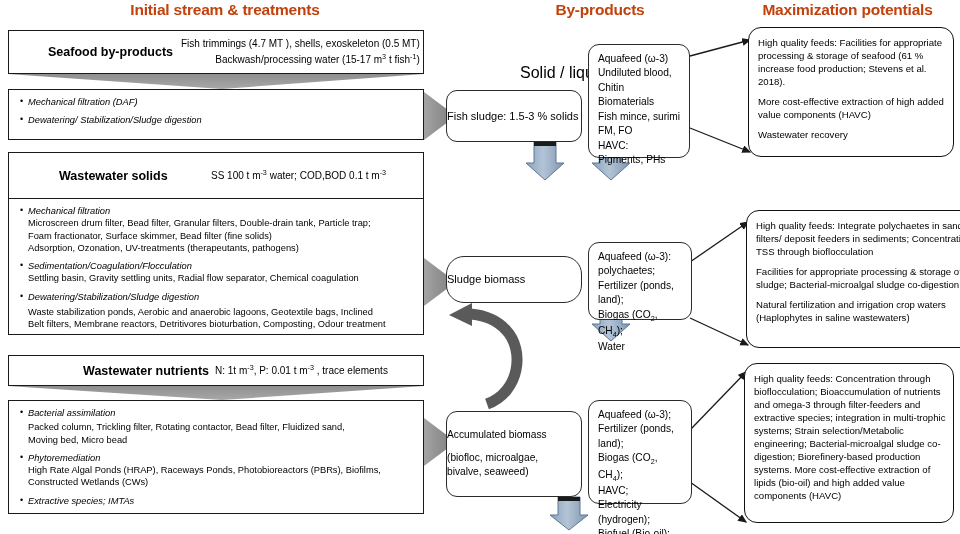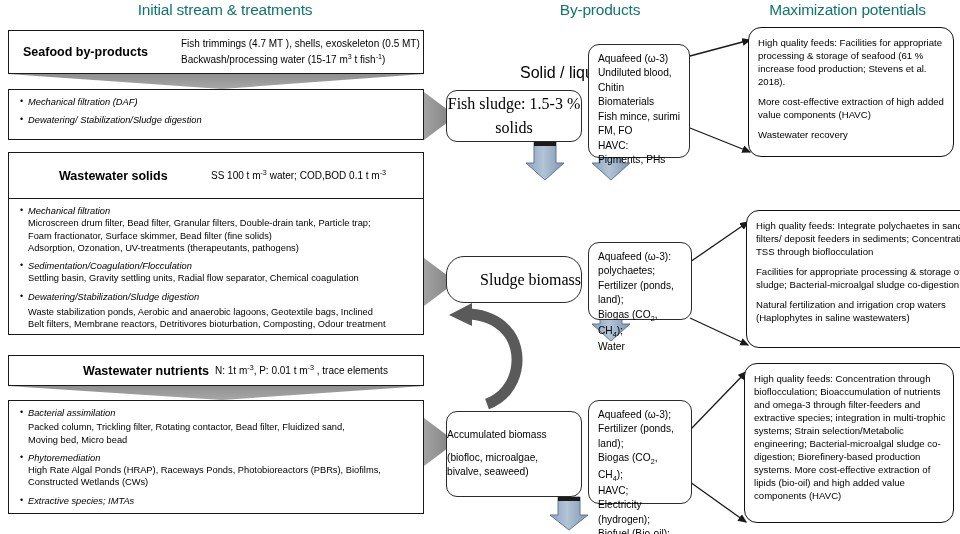--- a/index.html
+++ b/index.html
@@ -13,25 +13,25 @@
   }
   #canvas {
     position: relative;
     width: 960px;
     height: 534px;
     background: #ffffff;
     overflow: hidden;
   }
   .col-title {
     position: absolute;
-    font-weight: normal;
+    font-weight: bold;
     font-size: 15.5px;
     text-align: center;
     letter-spacing: -0.2px;
-    color: #0f766e;
+    color: #c2410c;
   }
   
   .rect {
     position: absolute;
     box-sizing: border-box;
     border: 1.4px solid #1a1a1a;
     background: #ffffff;
   }
   .stream-box {
     display: flex;
@@ -78,25 +78,24 @@
   .rbox {
     position: absolute;
     box-sizing: border-box;
     border: 1.4px solid #2b2b2b;
     border-radius: 11px;
     background: #ffffff;
   }
   .rbox.mid {
     display: flex;
     align-items: center;
-    justify-content: flex-end;
+    justify-content: flex-start;
     text-align: center;
-    font-size: 16px;
+    font-size: 11px;
     line-height: 1.5;
-    font-family: Liberation Serif, serif;
   }
   .bp-list {
     position: absolute;
     box-sizing: border-box;
     border: 1.4px solid #2b2b2b;
     border-radius: 11px;
     background: #ffffff;
     font-size: 10.2px;
     line-height: 1.42;
     padding: 7px 6px 7px 9px;
@@ -194,21 +193,21 @@
     <path d="M690,56 L750,40" stroke="#1a1a1a" stroke-width="1.3" fill="none" marker-end="url(#ahead)"></path>
     <path d="M690,128 L750,152" stroke="#1a1a1a" stroke-width="1.3" fill="none" marker-end="url(#ahead)"></path>
 
     <path d="M690,262 L748,222" stroke="#1a1a1a" stroke-width="1.3" fill="none" marker-end="url(#ahead)"></path>
     <path d="M690,318 L748,345" stroke="#1a1a1a" stroke-width="1.3" fill="none" marker-end="url(#ahead)"></path>
 
     <path d="M690,430 L746,372" stroke="#1a1a1a" stroke-width="1.3" fill="none" marker-end="url(#ahead)"></path>
     <path d="M690,482 L746,522" stroke="#1a1a1a" stroke-width="1.3" fill="none" marker-end="url(#ahead)"></path>
   </svg>
 
-  <div class="rect stream-box" style="left:8px; top:30px; width:416px; height:44px;">
+  <div class="rect stream-box" style="left:8px; top:30px; width:416px; height:44px;text-align:right;">
     <div class="stream-title" style="margin-left:14px; width:150px;">Seafood by-products</div>
     <div class="stream-detail" style="margin-left:8px;">
       <div>Fish trimmings (4.7 MT ), shells, exoskeleton (0.5 MT)</div>
       <div>Backwash/processing water (15-17 m<span class="sup">3</span> t fish<span class="sup">-1</span>)</div>
     </div>
   </div>
 
   <div class="rect treat-box" style="left:8px; top:89px; width:416px; height:51px;">
     <div class="tgroup">
       <div class="thead">

